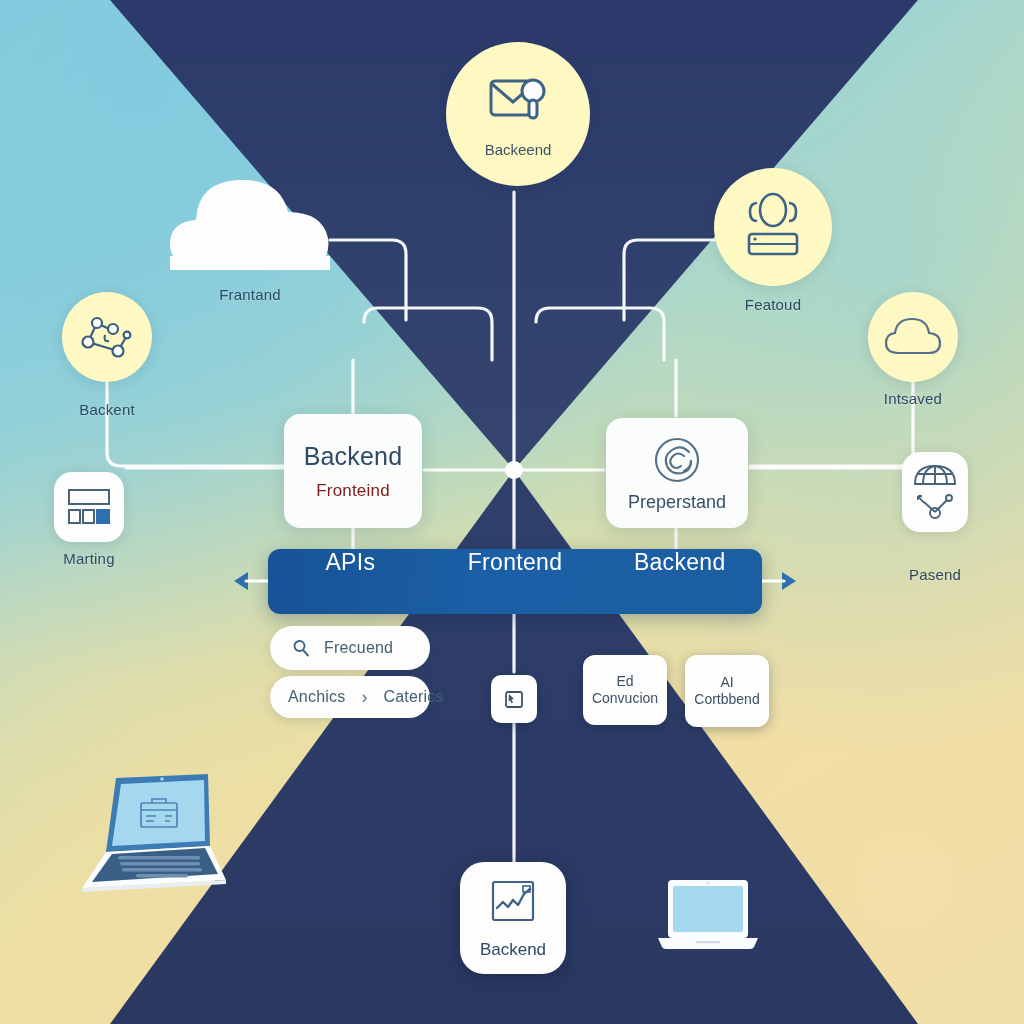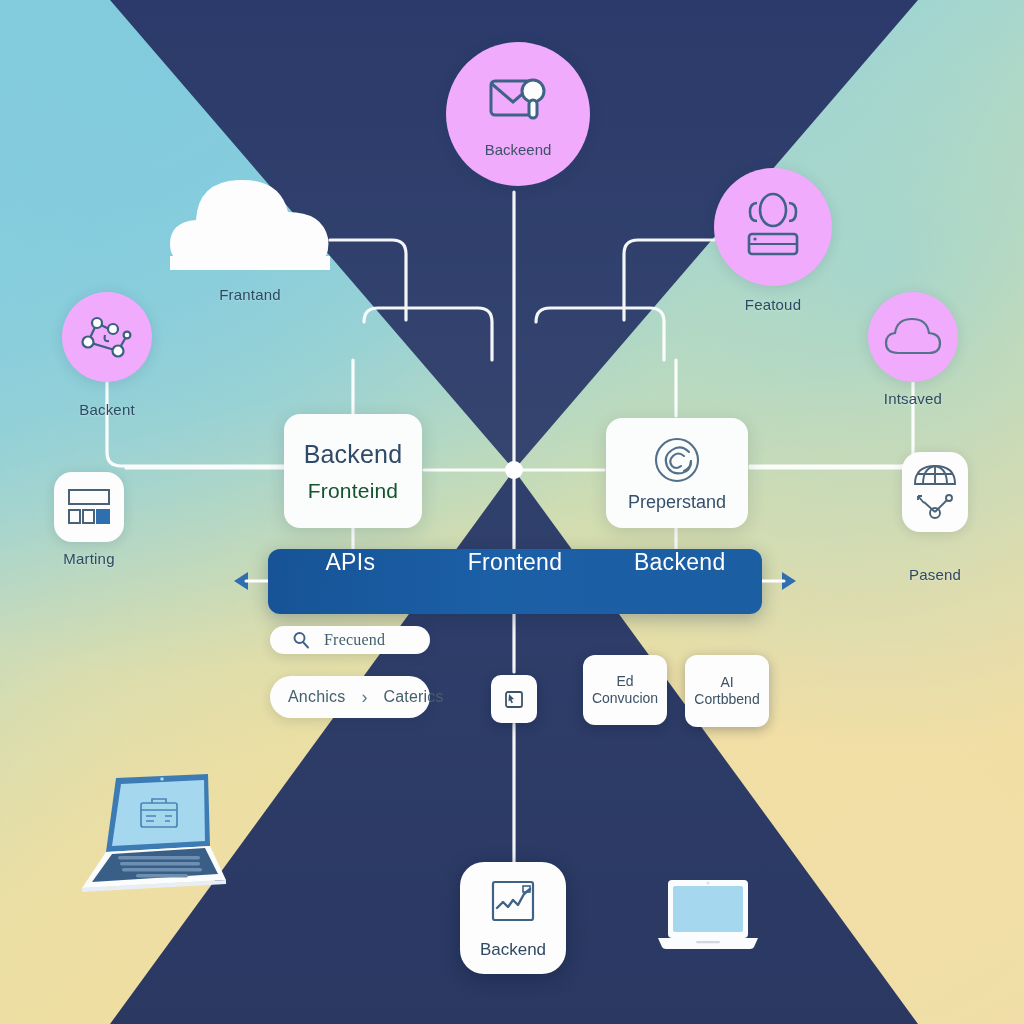--- a/index.html
+++ b/index.html
@@ -39,21 +39,21 @@
   
   #bg-x { position:absolute; inset:0; }
   
   #links { position:absolute; inset:0; }
   
   .node {
     position:absolute;
     display:flex; flex-direction:column; align-items:center;
   }
   .circle-node .bubble {
-    background:#f0abfc;
+    background:#fef9c3;
     border-radius:50%;
     display:flex; align-items:center; justify-content:center;
     box-shadow:0 2px 14px rgba(20,40,70,.12);
   }
   .chip {
     background:#fdfdfd;
     border-radius:18px;
     display:flex; align-items:center; justify-content:center;
     box-shadow:0 2px 12px rgba(20,40,70,.13);
   }
@@ -71,21 +71,21 @@
     background:#fbfcfc;
     border-radius:16px;
     box-shadow:0 4px 18px rgba(20,40,70,.14);
     display:flex; flex-direction:column;
     align-items:center; justify-content:center;
   }
   .big-card .title {
     font-size:25px; color:#2f4a66; letter-spacing:.2px;
   }
   .big-card .sub {
-    font-size:21px; color:#14532d; margin-top:10px; letter-spacing:.2px;
+    font-size:17px; color:#7f1d1d; margin-top:10px; letter-spacing:.2px;
   }
   
   #blue-bar {
     position:absolute;
     background:linear-gradient(95deg,#175396 0%,#1b5fa6 45%,#1c5ea2 100%);
     border-radius:12px;
     display:flex; align-items:flex-start;
     box-shadow:0 5px 18px rgba(12,40,80,.3);
   }
   #blue-bar .seg {
@@ -319,21 +319,21 @@
   <svg class="bar-arrow" style="left:234px; top:581px; transform:translateY(-50%);" width="34" height="22" viewBox="0 0 34 22">
     <path d="M0,11 L14,2 L14,20 Z" fill="#2f6fb0"></path>
     <path d="M12,11 L34,11" stroke="#ffffff" stroke-width="3" stroke-linecap="round"></path>
   </svg>
 
   <svg class="bar-arrow" style="left:762px; top:581px; transform:translateY(-50%);" width="34" height="22" viewBox="0 0 34 22">
     <path d="M34,11 L20,2 L20,20 Z" fill="#2f6fb0"></path>
     <path d="M0,11 L22,11" stroke="#ffffff" stroke-width="3" stroke-linecap="round"></path>
   </svg>
 
-  <div class="pill" style="left:270px; top:626px; width:160px; height:28px;font-family:Liberation Serif, serif;">
+  <div class="pill" style="left:270px; top:626px; width:160px; height:44px;">
     <svg width="18" height="18" viewBox="0 0 18 18" style="flex:none; margin-right:14px;">
       <circle cx="7.5" cy="7" r="5" fill="none" stroke="#3f6287" stroke-width="1.9"></circle>
       <path d="M11,11 L16,16.5" stroke="#3f6287" stroke-width="1.9" stroke-linecap="round"></path>
     </svg>
     <span class="txt">Frecuend</span>
   </div>
 
   <div class="pill" style="left:270px; top:676px; width:160px; height:42px; padding:0 18px;">
     <span class="txt">Anchics</span>
     <span class="crumb-sep">›</span>

